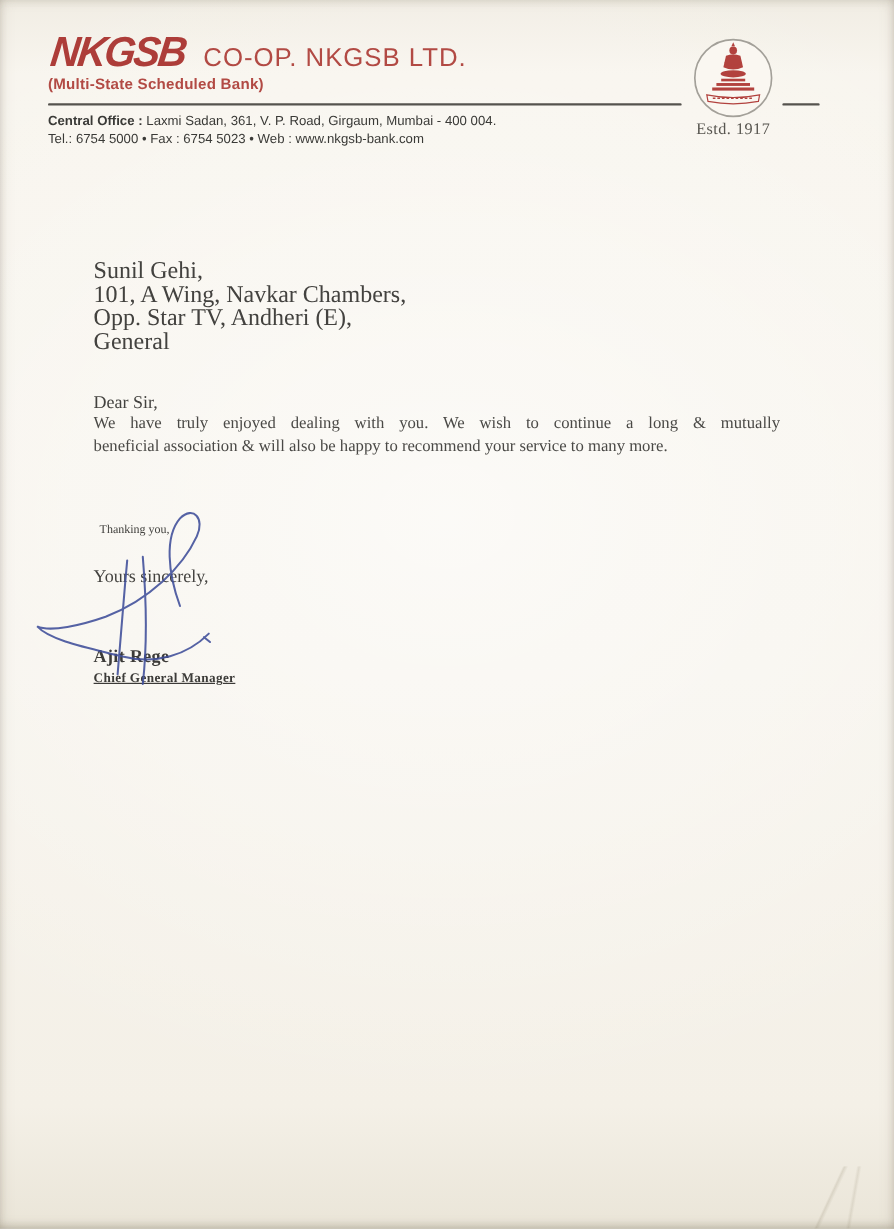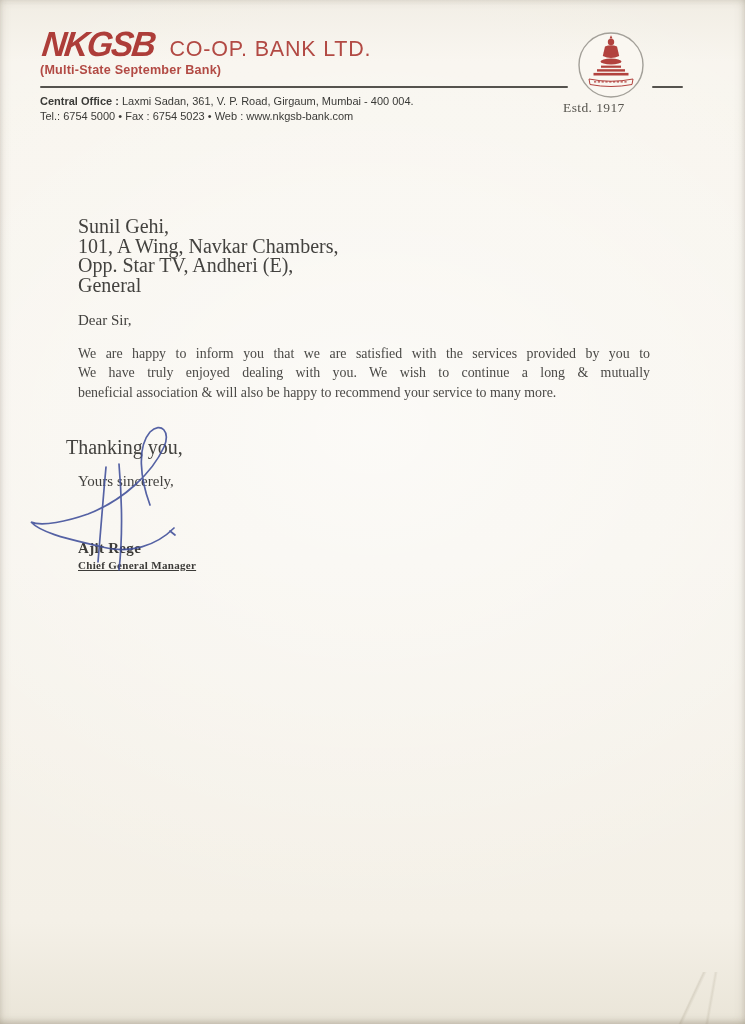--- a/index.html
+++ b/index.html
@@ -45,33 +45,33 @@
 
   .office-block {
     left: 40px; top: 94px;
     font-family: "Liberation Sans", sans-serif;
     font-size: 11px; line-height: 14.6px; color: #3a3a37;
   }
   .office-label { font-weight: bold; }
 
   .seal { left: 577px; top: 31px; }
   .estd {
-    left: 563px; top: 100px; width: 96px; text-align: left;
+    left: 563px; top: 100px; width: 96px; text-align: center;
     font-size: 13.5px; color: #57554f; letter-spacing: .4px;
   }
 
   
   .serif-text { color: #43423f; }
   .address { left: 78px; top: 217px; font-size: 20px; line-height: 19.6px; }
-  .salutation { left: 78px; top: 312px; font-size: 15px; }
+  .salutation { left: 78px; top: 328px; font-size: 15px; }
   .body-block { left: 78px; top: 344px; width: 572px; font-size: 13.9px; color: #4a4946; }
   .jline { text-align: justify; text-align-last: justify; line-height: 19.4px; height: 19.4px; overflow: hidden; }
   .jline.last { text-align-last: left; }
 
-  .thanks { left: 66px; top: 436px; font-size: 20px; }
+  .thanks { left: 83px; top: 436px; font-size: 10px; }
   .sincerely { left: 78px; top: 473px; font-size: 15px; text-align: right; }
 
   .signatory-name  { left: 78px; top: 540px; font-size: 15px; font-weight: bold; color: #3c3b38; letter-spacing: .3px; }
   .signatory-title { left: 78px; top: 559px; font-size: 11px; font-weight: bold; color: #3c3b38; letter-spacing: .3px; text-decoration: underline; }
 
   .signature-svg { left: 10px; top: 420px; z-index: 4; pointer-events: none; }
 
   .crease {
     right: 0; bottom: 0; width: 100px; height: 52px;
     background:
@@ -79,23 +79,23 @@
       linear-gradient(100deg, transparent 63%, rgba(140,130,105,.16) 65%, transparent 67%);
   }
 </style>
 </head>
 <body>
 
 <div class="paper">
 
   <div class="abs brand-line">
     <span class="brand" style="color:#ad3d39">NKGSB</span>
-    <span class="brand-suffix" style="color:#b24a44">CO-OP. BANK LTD.</span>
+    <span class="brand-suffix" style="color:#b24a44">CO-OP. NKGSB LTD.</span>
   </div>
-  <div class="abs brand-subtitle" style="color:#b24a44">(Multi-State September Bank)</div>
+  <div class="abs brand-subtitle" style="color:#b24a44">(Multi-State Scheduled Bank)</div>
 
   <div class="abs rule rule-left"></div>
   <div class="abs rule rule-right"></div>
 
   <div class="abs office-block">
     <div><span class="office-label">Central Office :</span><span> Laxmi Sadan, 361, V. P. Road, Girgaum, Mumbai - 400 004.</span></div>
     <div>Tel.: 6754 5000 • Fax : 6754 5023 • Web : www.nkgsb-bank.com</div>
   </div>
 
   <svg class="abs seal" width="68" height="68" viewBox="0 0 68 68" aria-hidden="true">
@@ -118,21 +118,20 @@
   <div class="abs address serif-text">
     <div>Sunil Gehi,</div>
     <div>101, A Wing, Navkar Chambers,</div>
     <div>Opp. Star TV, Andheri (E),</div>
     <div>General</div>
   </div>
 
   <div class="abs salutation serif-text">Dear Sir,</div>
 
   <div class="abs body-block">
-    <div class="jline">We are happy to inform you that we are satisfied with the services provided by you to</div>
     <div class="jline">We have truly enjoyed dealing with you. We wish to continue a long &amp; mutually</div>
     <div class="jline last">beneficial association &amp; will also be happy to recommend your service to many more.</div>
   </div>
 
   <div class="abs thanks serif-text">Thanking you,</div>
   <div class="abs sincerely serif-text">Yours sincerely,</div>
 
   <svg class="abs signature-svg" width="240" height="170" viewBox="0 0 240 170" aria-hidden="true">
     <g fill="none" stroke="#3f4e9a" stroke-width="1.7" stroke-linecap="round" opacity="0.88">
       <path d="M 140,85 C 130,58 127,27 140,12 C 151,1 161,12 154,27 C 142,53 114,80 78,94 C 58,101 32,107 21,102 C 32,114 64,120 92,127 C 120,134 146,126 164,108"></path>

